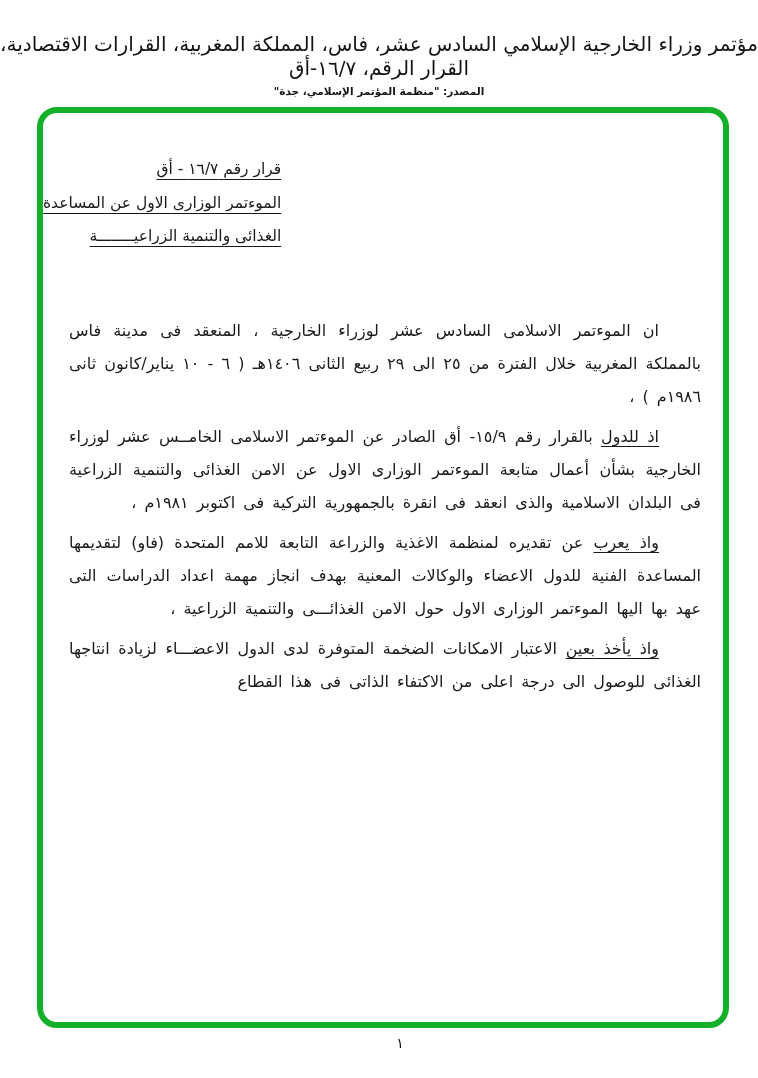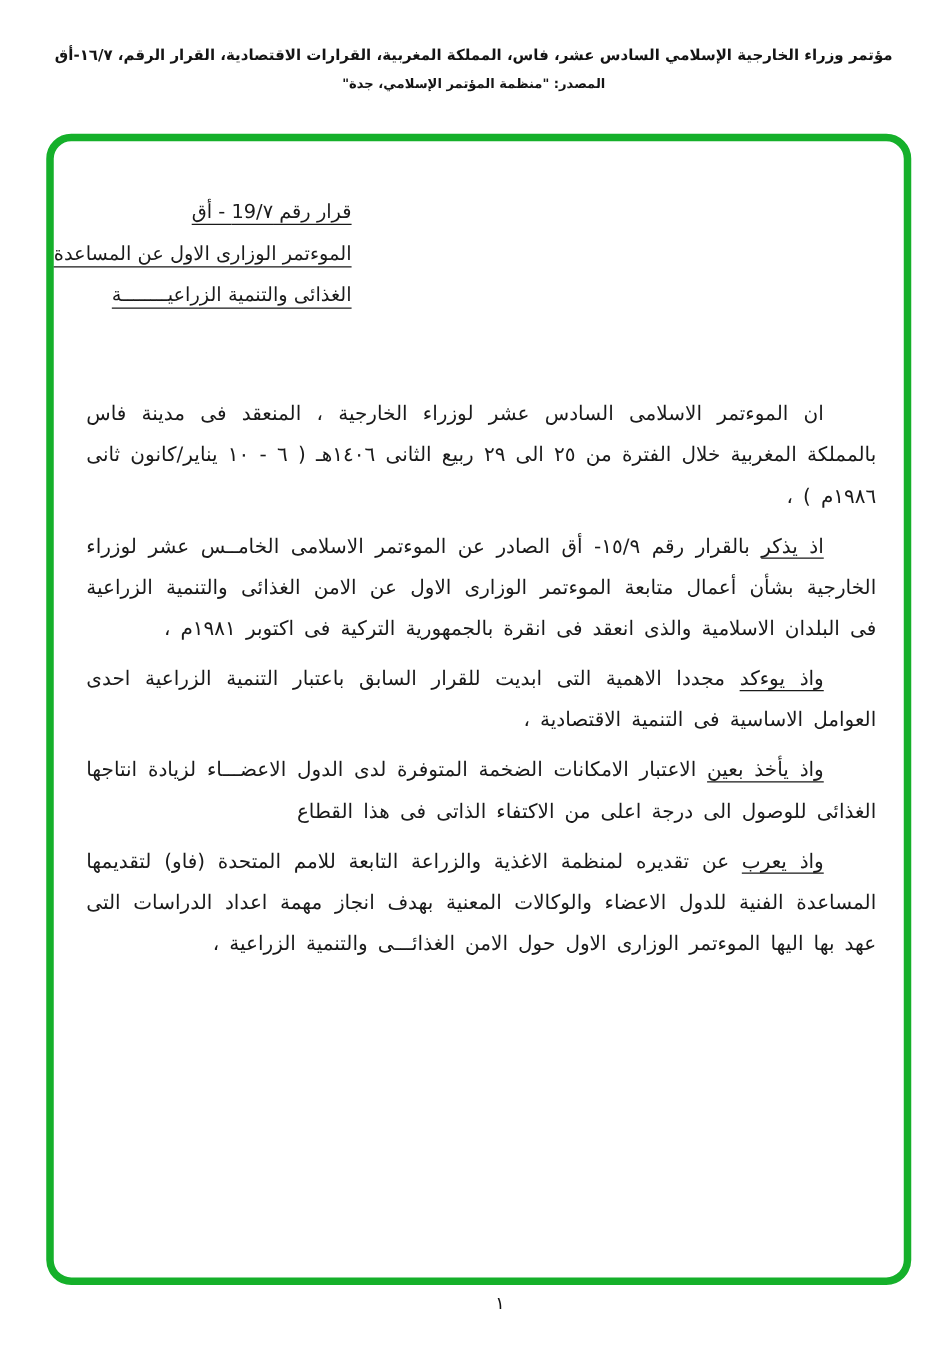--- a/index.html
+++ b/index.html
@@ -19,22 +19,22 @@
   .doc-header {
     position: absolute;
     top: 32px;
     left: 0;
     right: 0;
     text-align: center;
     direction: rtl;
     color: #141414;
   }
   .doc-header-title {
-    font-size: 12px;
-    font-weight: bold;
+    font-size: 20px;
+    font-weight: normal;
     letter-spacing: 0px;
     line-height: 24px;
   }
   .doc-header-source {
     font-size: 10.5px;
     font-weight: bold;
     margin-top: 5px;
   }
   .frame {
     position: absolute;
@@ -95,28 +95,27 @@
 
 <div class="page">
 
   <div class="doc-header">
     <div class="doc-header-title">مؤتمر وزراء الخارجية الإسلامي السادس عشر، فاس، المملكة المغربية، القرارات الاقتصادية، القرار الرقم، ١٦/٧-أق</div>
     <div class="doc-header-source">المصدر: "منظمة المؤتمر الإسلامي، جدة"</div>
   </div>
 
   <div class="frame" style="border-color: rgb(21, 176, 42);">
     <div class="title-block">
-        <div class="title-line">قرار رقم  19/٧ - أق</div>
+        <div class="title-line">قرار رقم  ١٦/٧ - أق</div>
         <div class="title-line">الموءتمر الوزارى الاول عن المساعدة</div>
         <div class="title-line">الغذائى والتنمية الزراعيــــــــة</div>
       </div>
     <div class="body-text">
         <p class="para"><span>ان الموءتمر الاسلامى السادس عشر لوزراء الخارجية ، المنعقد فى مدينة فاس بالمملكة المغربية خلال الفترة من ٢٥ الى ٢٩ ربيع الثانى ١٤٠٦هـ ( ٦ - ١٠ يناير/كانون ثانى ١٩٨٦م ) ،</span></p>
-        <p class="para"><span class="u">اذ يذكر</span><span> بالقرار رقم ١٥/٩- أق الصادر عن الموءتمر الاسلامى الخامــس عشر لوزراء الخارجية بشأن أعمال متابعة الموءتمر الوزارى الاول عن الامن الغذائى والتنمية الزراعية فى البلدان الاسلامية والذى انعقد فى انقرة بالجمهورية التركية فى اكتوبر ١٩٨١م ،</span></p>
-        <p class="para"><span class="u">واذ يوءكد</span><span> مجددا الاهمية التى ابديت للقرار السابق باعتبار التنمية الزراعية احدى العوامل الاساسية فى التنمية الاقتصادية ،</span></p>
+        <p class="para"><span class="u">اذ للدول</span><span> بالقرار رقم ١٥/٩- أق الصادر عن الموءتمر الاسلامى الخامــس عشر لوزراء الخارجية بشأن أعمال متابعة الموءتمر الوزارى الاول عن الامن الغذائى والتنمية الزراعية فى البلدان الاسلامية والذى انعقد فى انقرة بالجمهورية التركية فى اكتوبر ١٩٨١م ،</span></p>
+        <p class="para"><span class="u">واذ يعرب</span><span> عن تقديره لمنظمة الاغذية والزراعة التابعة للامم المتحدة (فاو) لتقديمها المساعدة الفنية للدول الاعضاء والوكالات المعنية بهدف انجاز مهمة اعداد الدراسات التى عهد بها اليها الموءتمر الوزارى الاول حول الامن الغذائـــى والتنمية الزراعية ،</span></p>
         <p class="para"><span class="u">واذ يأخذ بعين</span><span> الاعتبار الامكانات الضخمة المتوفرة لدى الدول الاعضـــاء لزيادة انتاجها الغذائى للوصول الى درجة اعلى من الاكتفاء الذاتى فى هذا القطاع</span></p>
-        <p class="para"><span class="u">واذ يعرب</span><span> عن تقديره لمنظمة الاغذية والزراعة التابعة للامم المتحدة (فاو) لتقديمها المساعدة الفنية للدول الاعضاء والوكالات المعنية بهدف انجاز مهمة اعداد الدراسات التى عهد بها اليها الموءتمر الوزارى الاول حول الامن الغذائـــى والتنمية الزراعية ،</span></p>
       </div>
   </div>
 
   <div class="page-number">١</div>
 
 </div>
 
 </body></html>

